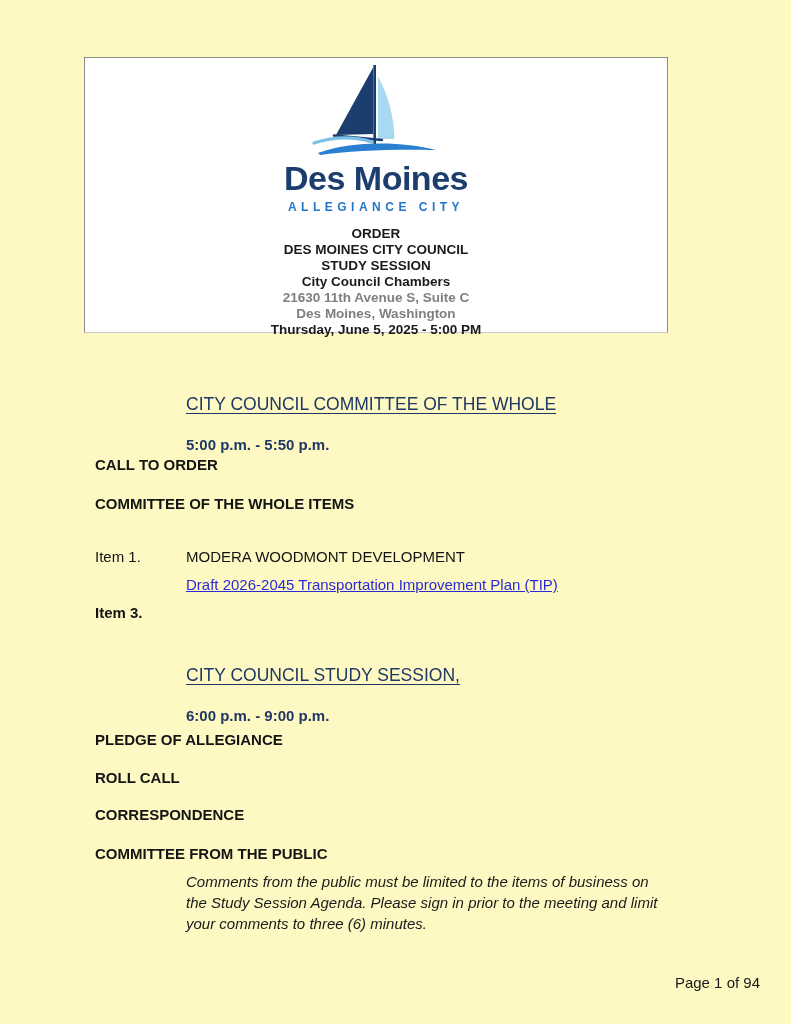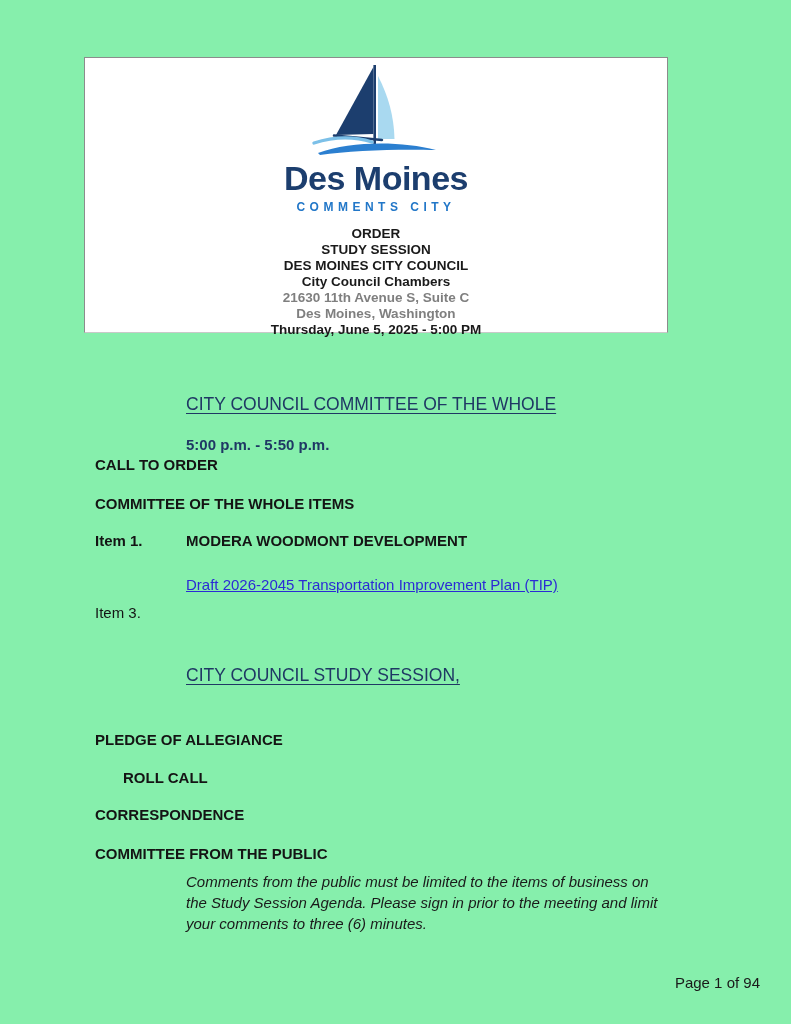--- a/index.html
+++ b/index.html
@@ -1,20 +1,20 @@
 <!DOCTYPE html>
 <html><head>
 <meta charset="utf-8">
 <style>
   * { margin:0; padding:0; box-sizing:border-box; }
   html,body { background:#ffffff; }
   .page {
     position:relative;
     width:791px; height:1024px;
-    background:#86efac;
+    background:#fef9c3;
     font-family:"Liberation Sans", sans-serif;
     color:#1a1a1a;
     overflow:hidden;
     margin:0 auto;
   }
 
   
   .header-box {
     position:absolute; left:84px; top:57px;
     width:584px; height:276px;
@@ -92,61 +92,62 @@
 
       <path d="M82,15 C 92,34 98,55 98.5,78 L82,78 Z" fill="#a9d9f0"></path>
 
       <path d="M38,74.5 L86,79" stroke="#1c3e6e" stroke-width="2.5" fill="none" stroke-linecap="round"></path>
 
       <path d="M18,82 C 40,75 60,76 76,81" stroke="#7cc0e8" stroke-width="3.4" fill="none" stroke-linecap="round"></path>
 
       <path d="M22,92 C 55,80 105,80 140,89 C 105,88 55,89 24,94 Z" fill="#2b7fd0"></path>
     </svg>
     <div class="wordmark">Des Moines</div>
-    <div class="tagline">COMMENTS CITY</div>
+    <div class="tagline">ALLEGIANCE CITY</div>
 
     <div class="meeting-info">
       <div>ORDER</div>
+      <div>DES MOINES CITY COUNCIL</div>
       <div>STUDY SESSION</div>
-      <div>DES MOINES CITY COUNCIL</div>
       <div>City Council Chambers</div>
       <div class="info-gray">21630 11th Avenue S, Suite C</div>
       <div class="info-gray">Des Moines, Washington</div>
       <div>Thursday, June 5, 2025 - 5:00 PM</div>
     </div>
   </div>
 
   <div class="section-header" style="top:394px;">
     <div class="section-title">CITY COUNCIL COMMITTEE OF THE WHOLE</div>
     <div class="section-time">5:00 p.m. - 5:50 p.m.</div>
   </div>
 
   <div class="black-heading" style="top:456px;">CALL TO ORDER</div>
 
   <div class="black-heading" style="top:495px;">COMMITTEE OF THE WHOLE ITEMS</div>
 
-  <div class="item-row" style="top:532px;font-weight:bold;">
+  <div class="item-row" style="top:548px;">
     <span class="item-label">Item 1.</span>
     <span class="item-title">MODERA WOODMONT DEVELOPMENT</span>
   </div>
 
   <div class="item-link-row" style="top:576px;">
     <a class="item-link">Draft 2026-2045 Transportation Improvement Plan (TIP)</a>
   </div>
 
-  <div class="item-row" style="top:604px;">
+  <div class="item-row" style="top:604px;font-weight:bold;">
     <span class="item-label">Item 3.</span>
   </div>
 
   <div class="section-header" style="top:665px;">
     <div class="section-title">CITY COUNCIL STUDY SESSION,</div>
+    <div class="section-time">6:00 p.m. - 9:00 p.m.</div>
   </div>
 
   <div class="black-heading" style="top:731px;">PLEDGE OF ALLEGIANCE</div>
-  <div class="black-heading" style="top:769px;margin-left:28px;">ROLL CALL</div>
+  <div class="black-heading" style="top:769px;">ROLL CALL</div>
   <div class="black-heading" style="top:806px;">CORRESPONDENCE</div>
   <div class="black-heading" style="top:845px;">COMMITTEE FROM THE PUBLIC</div>
 
   <div class="public-note">Comments from the public must be limited to the items of business on the Study Session Agenda. Please sign in prior to the meeting and limit your comments to three (6) minutes.</div>
 
   <div class="page-footer">Page 1 of 94</div>
 
 </div>
 
 </body></html>

